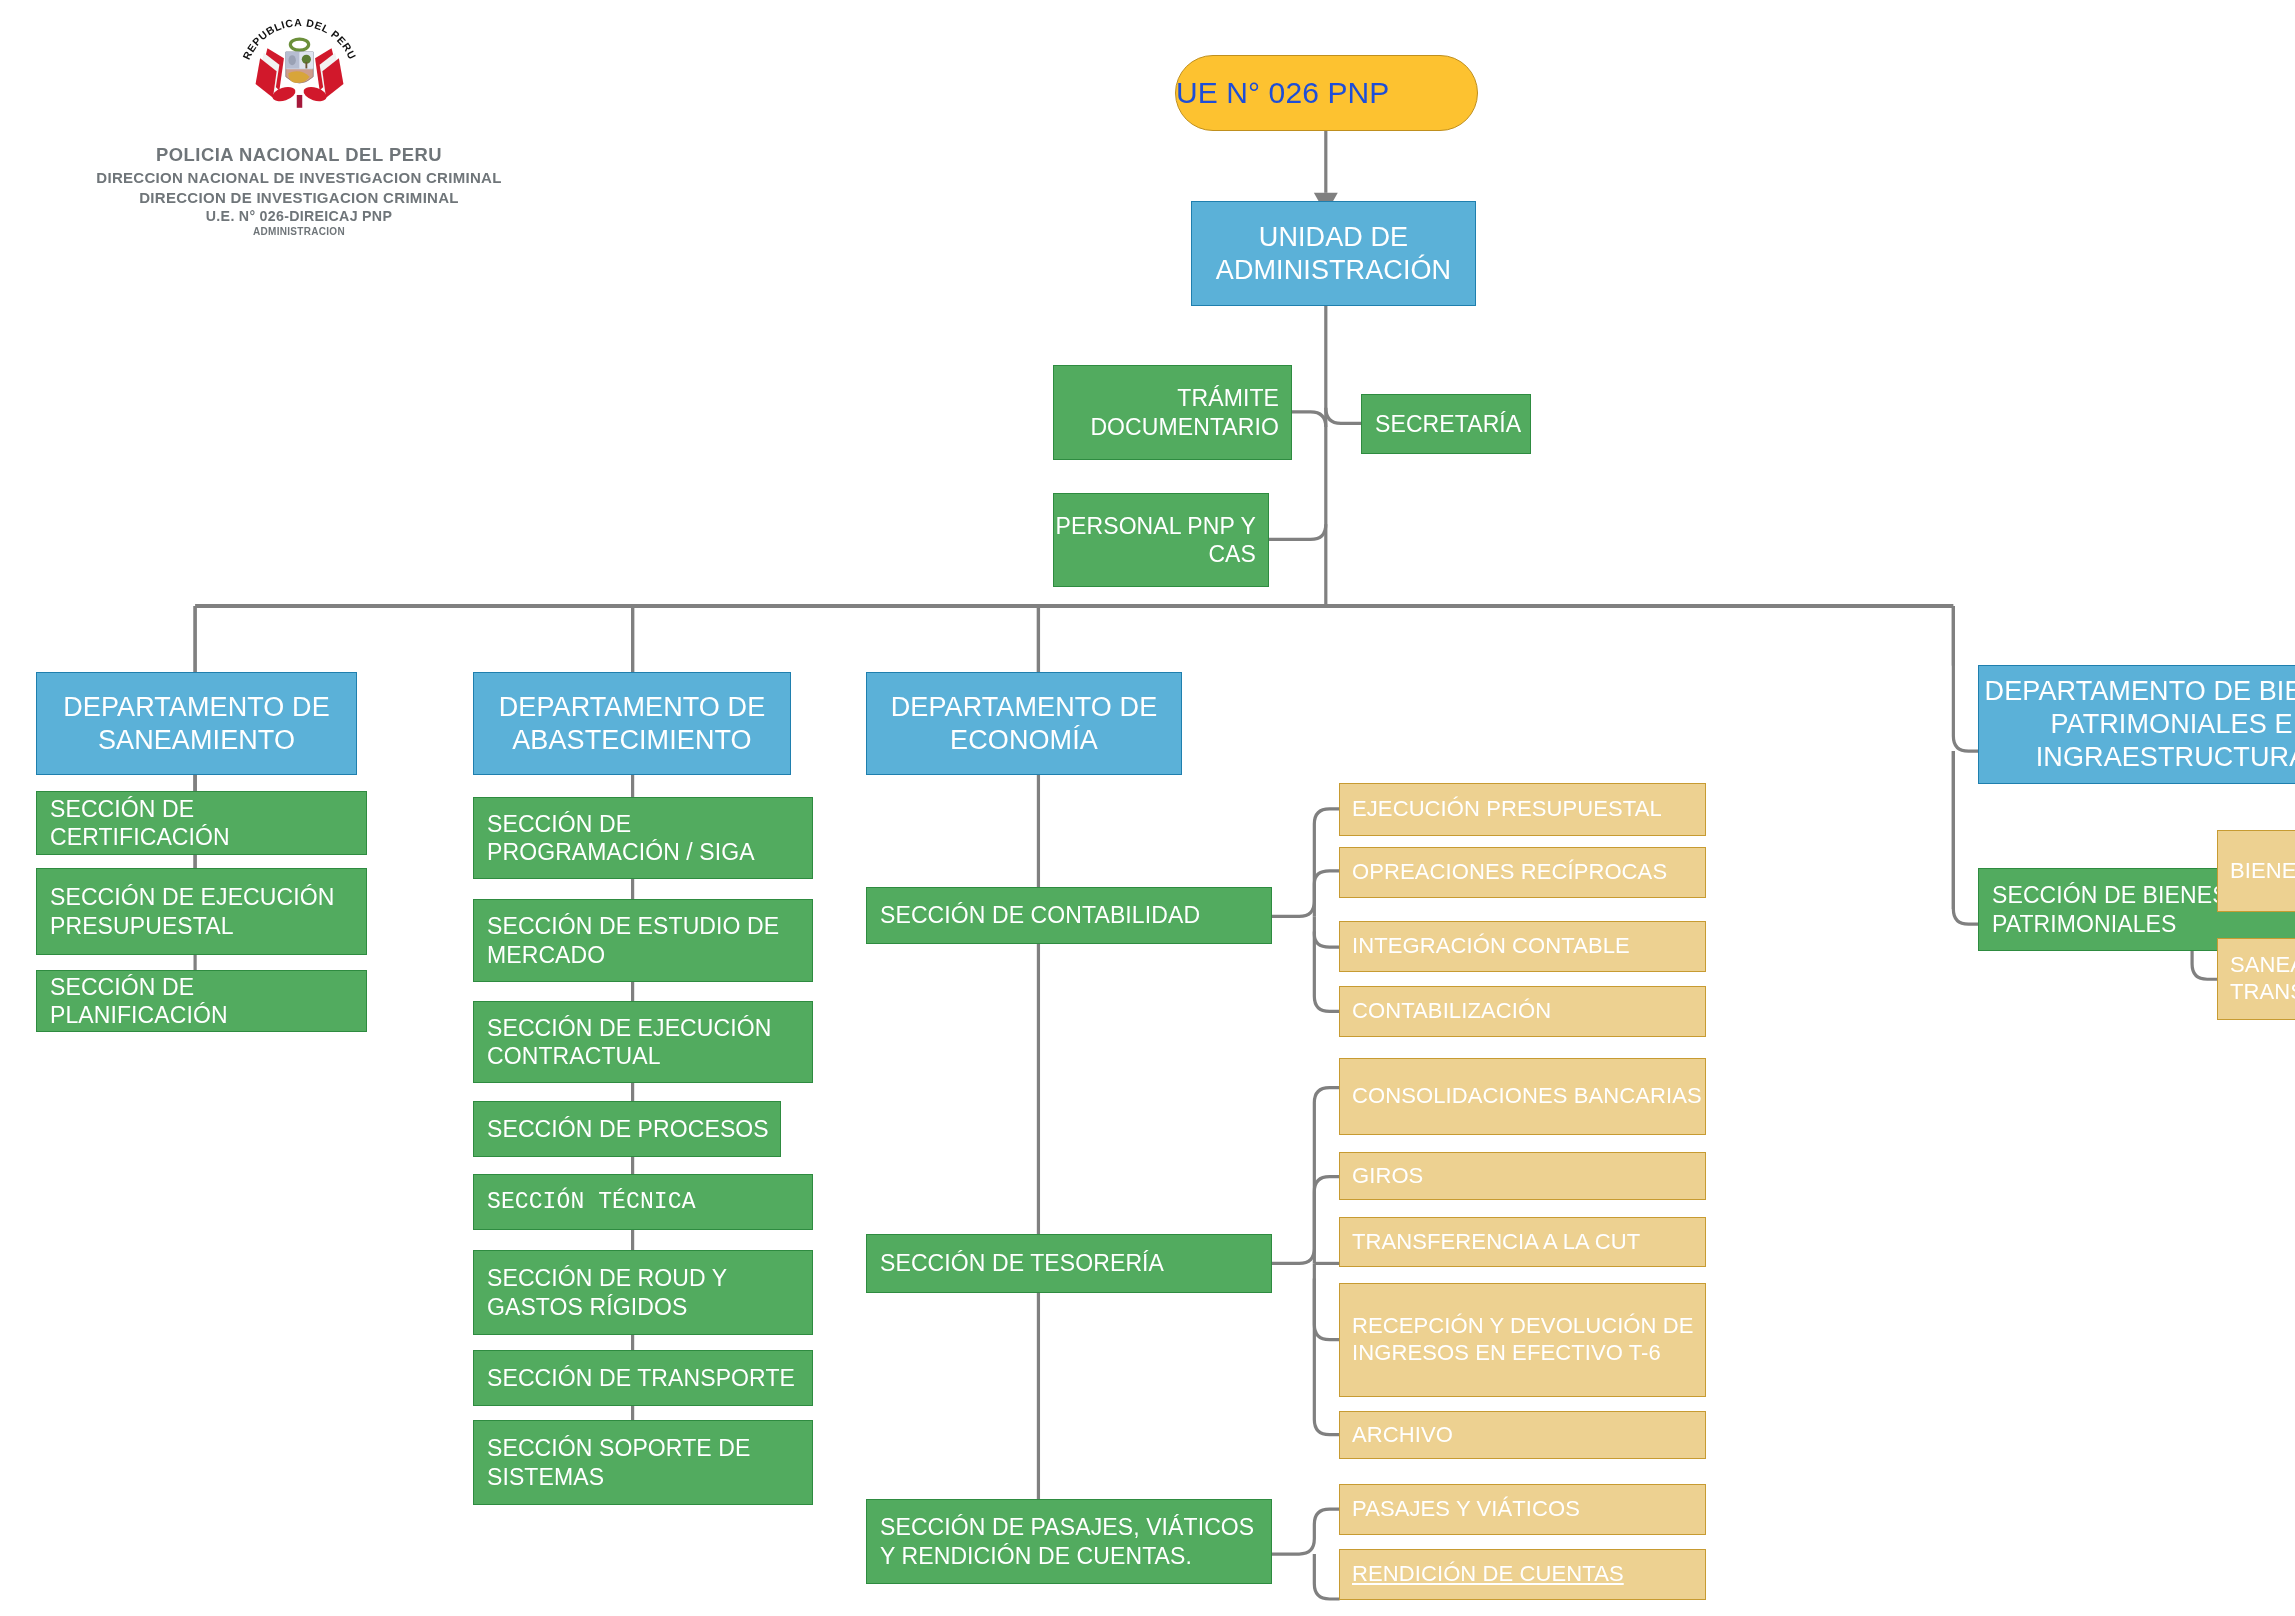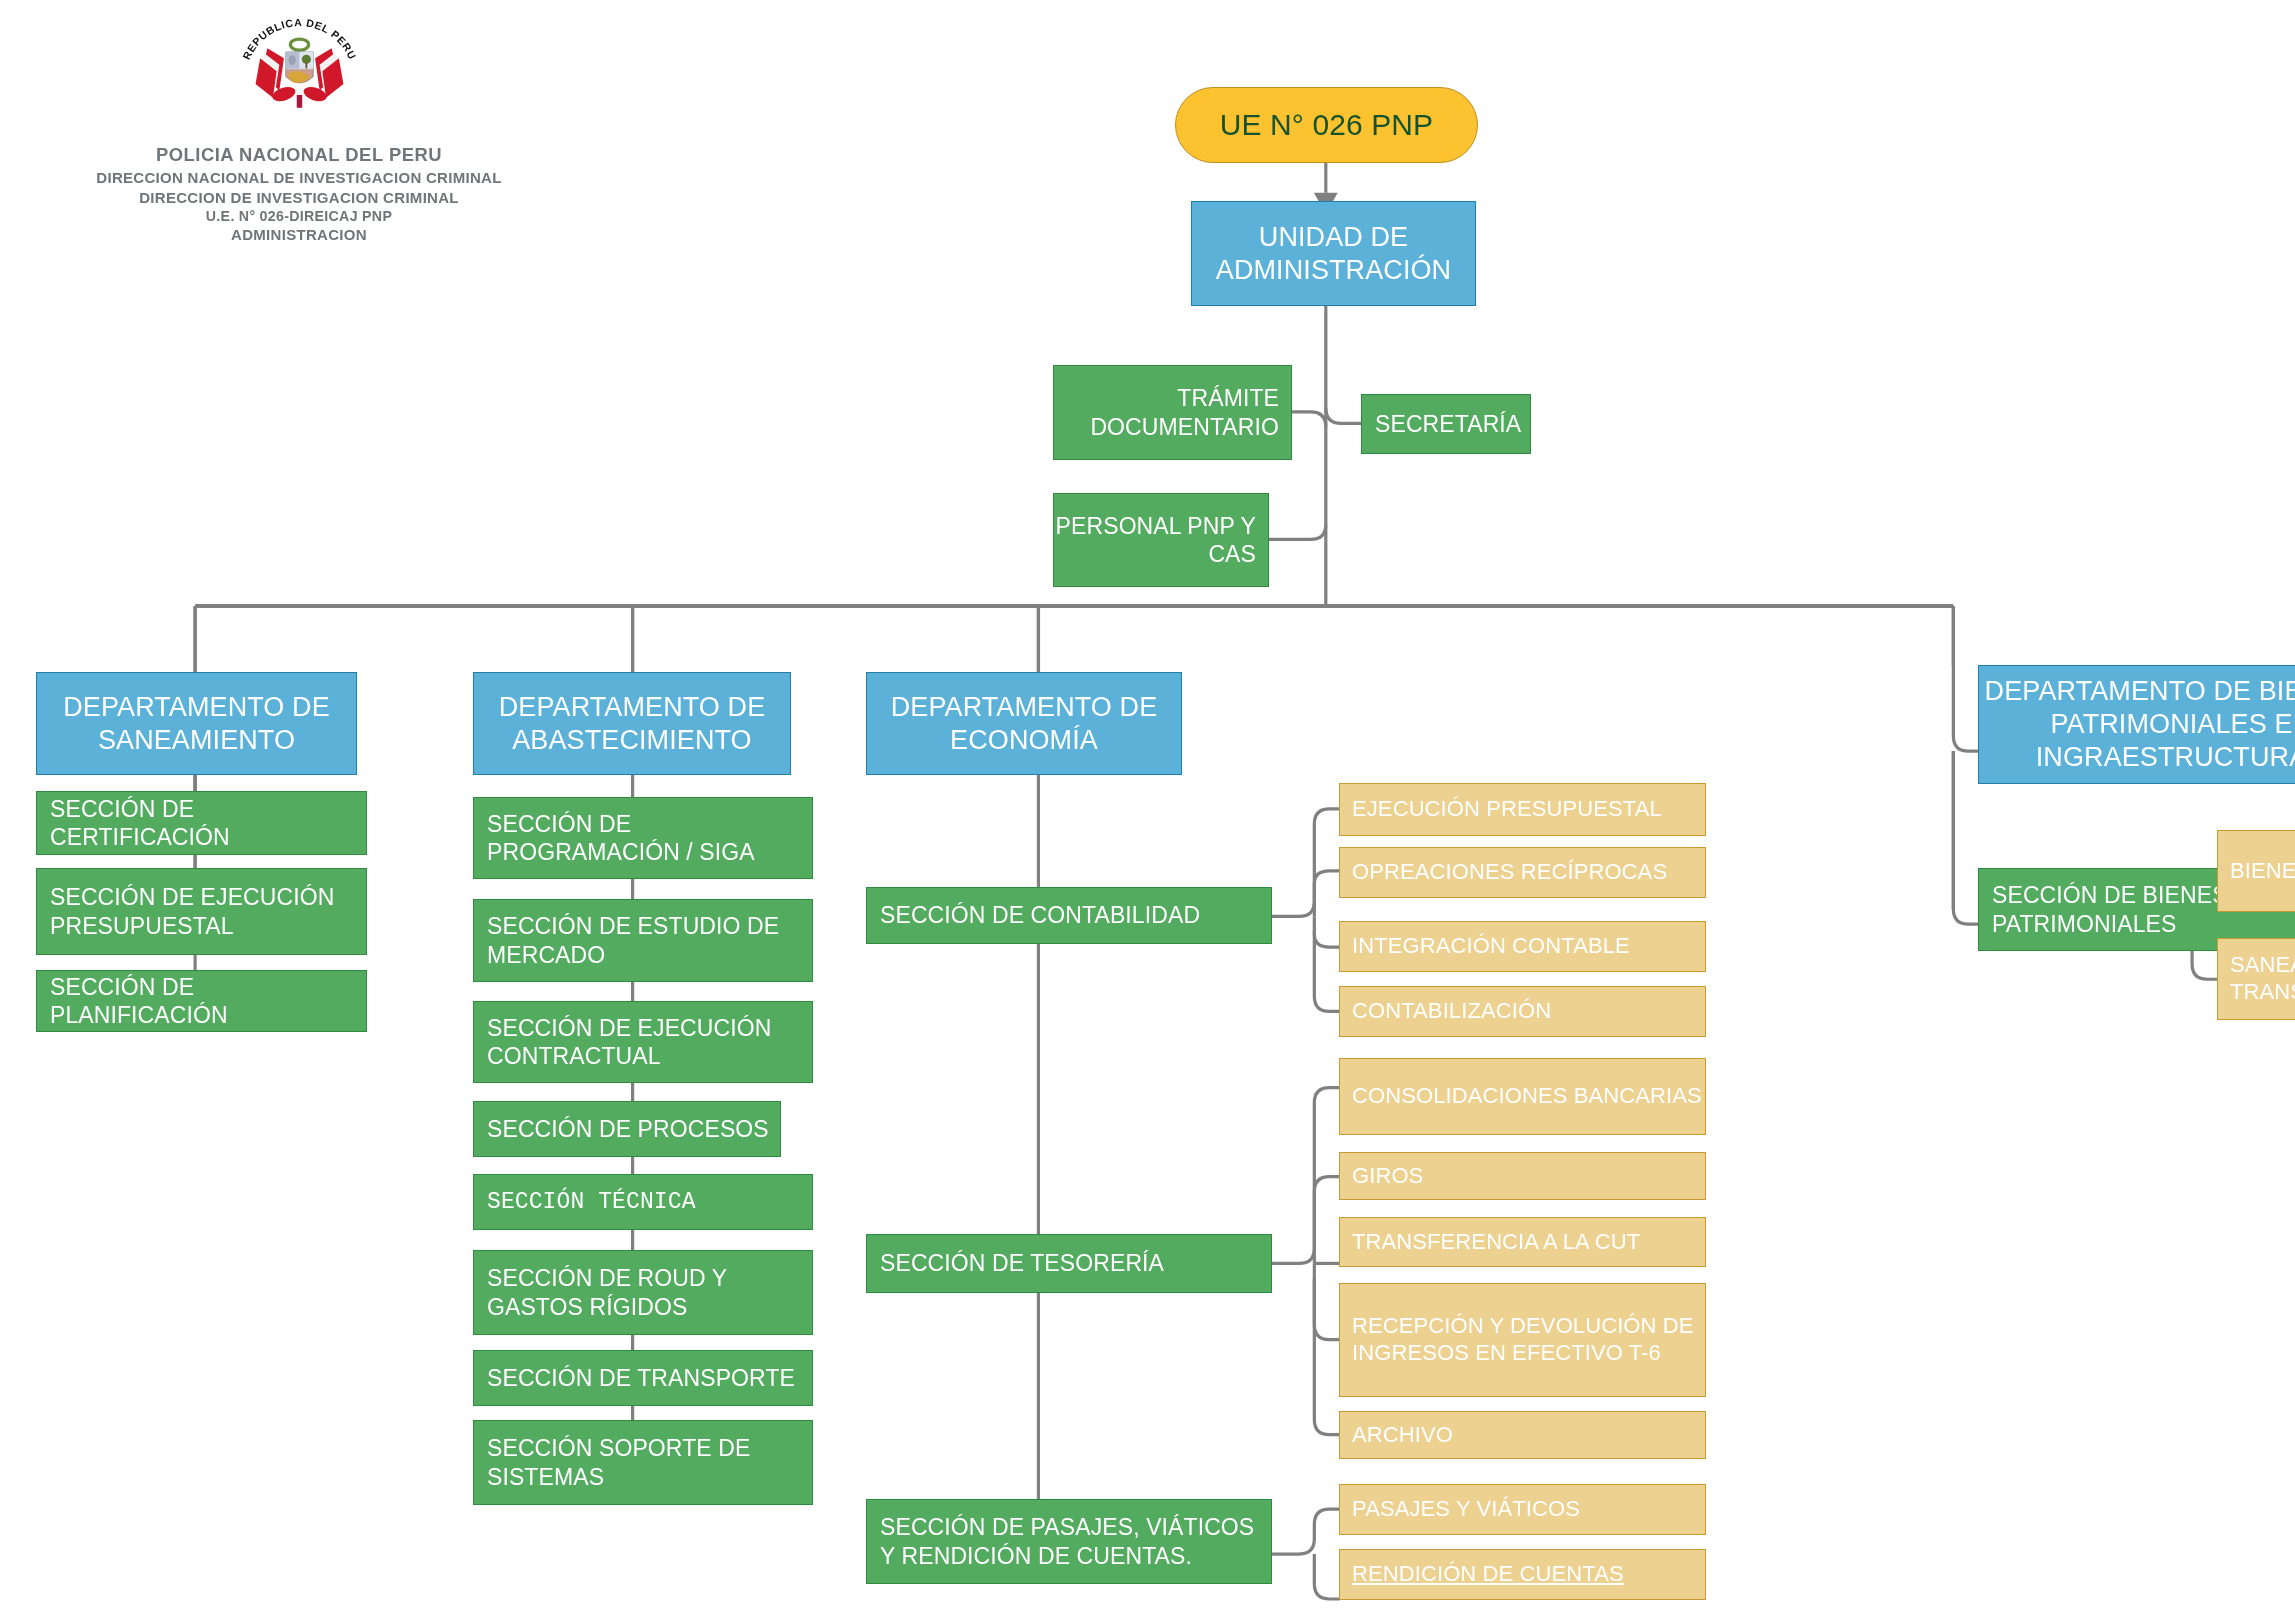--- a/index.html
+++ b/index.html
@@ -7,22 +7,22 @@
        font-family:"Liberation Sans","DejaVu Sans",sans-serif;}
   #canvas{position:absolute;left:0;top:0;width:2580px;height:1616px;}
   svg#wires{position:absolute;left:0;top:0;width:2580px;height:1616px;pointer-events:none;}
 
   .node{position:absolute;box-sizing:border-box;display:flex;
         align-items:center;color:#ffffff;line-height:1.22;
         letter-spacing:0.1px;z-index:3;}
 
   
   .root{background:#FDC230;border:1.8px solid #BF8F1E;border-radius:55px;
-        color:#14532d;justify-content:center;text-align:center;
-        font-size:30px;white-space:nowrap;margin-top:32px;}
+        color:#1d4ed8;text-align:center;
+        font-size:30px;white-space:nowrap;}
 
   
   .blue{background:#5BB1D8;border:1.8px solid #1F7FAE;
         justify-content:center;text-align:center;font-size:27px;}
 
   
   .green{background:#52AB5F;border:1.8px solid #2E8B40;font-size:23px;}
   .green.rgt{justify-content:flex-end;text-align:right;padding-right:12px;}
   .green.lft{justify-content:flex-start;text-align:left;padding-left:13px;}
 
@@ -34,21 +34,21 @@
   #letterhead{position:absolute;left:83px;top:3.7px;width:432px;z-index:4;
               text-align:center;}
   #crest{width:119px;height:138px;margin:0 auto;position:relative;}
   #lh-text{margin-top:2.8px;color:#6f7579;font-weight:bold;
            font-family:"Liberation Sans","DejaVu Sans",sans-serif;}
   #lh-text div{white-space:nowrap;}
   .lh1{font-size:18.4px;letter-spacing:0.5px;margin-bottom:2.8px;}
   .lh2{font-size:15px;letter-spacing:0.3px;margin-bottom:2.3px;}
   .lh3{font-size:15px;letter-spacing:0.3px;margin-bottom:2.3px;}
   .lh4{font-size:14.2px;letter-spacing:0.3px;margin-bottom:2.3px;}
-  .lh5{font-size:15px;letter-spacing:0.3px;}
+  .lh5{font-size:10px;letter-spacing:0.3px;}
 </style>
 </head>
 <body>
 
 <div id="canvas">
 
   <svg id="wires" viewBox="0 0 5620 3520" preserveAspectRatio="none">
     <g fill="none" stroke="#808080" stroke-width="7">
 
       <path d="M2888,283 L2888,420"></path>

